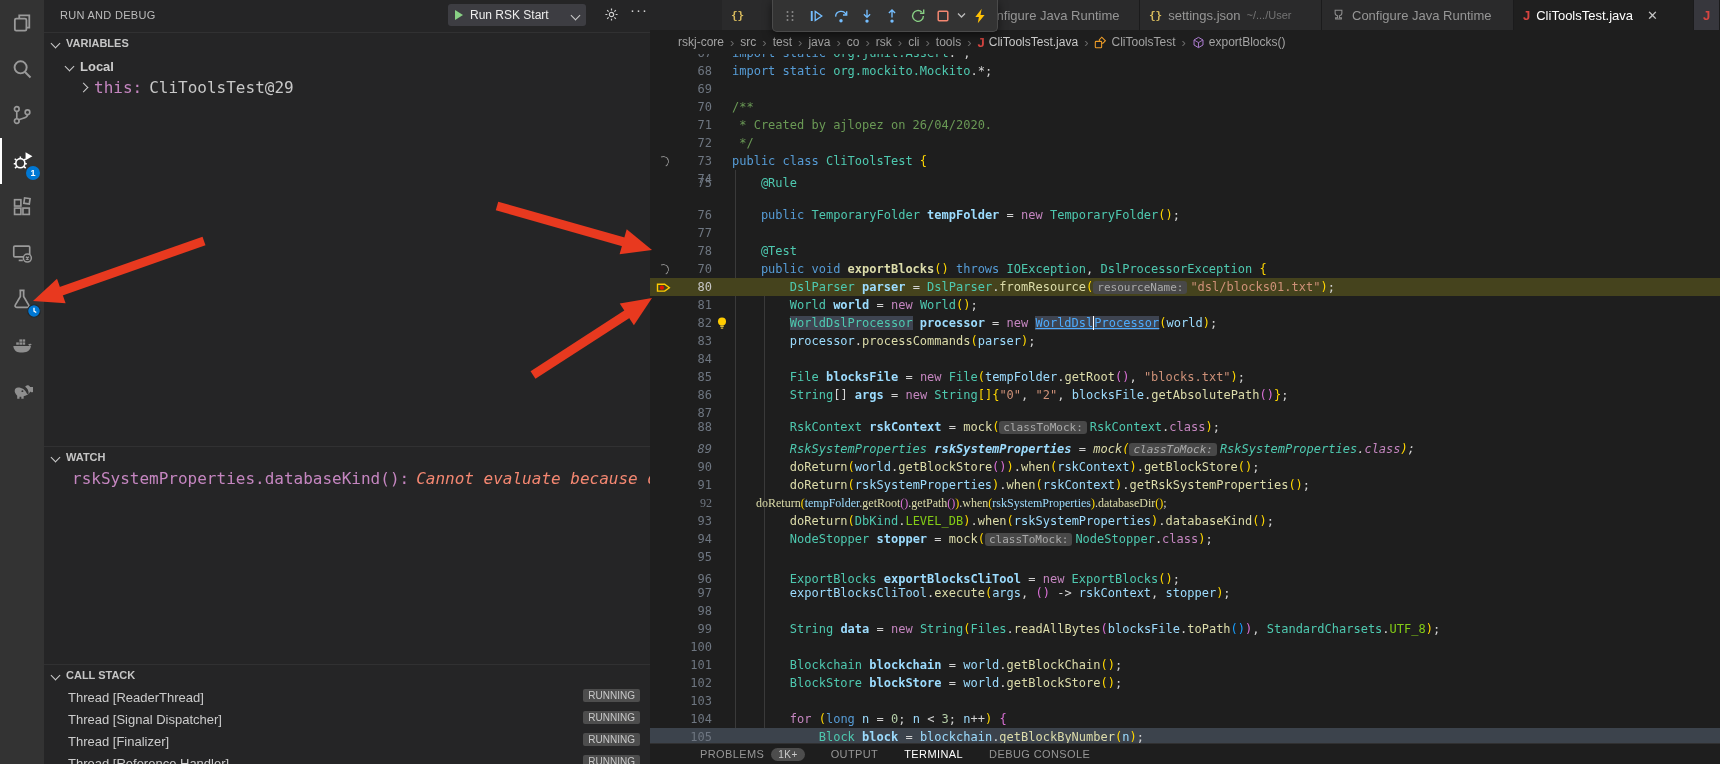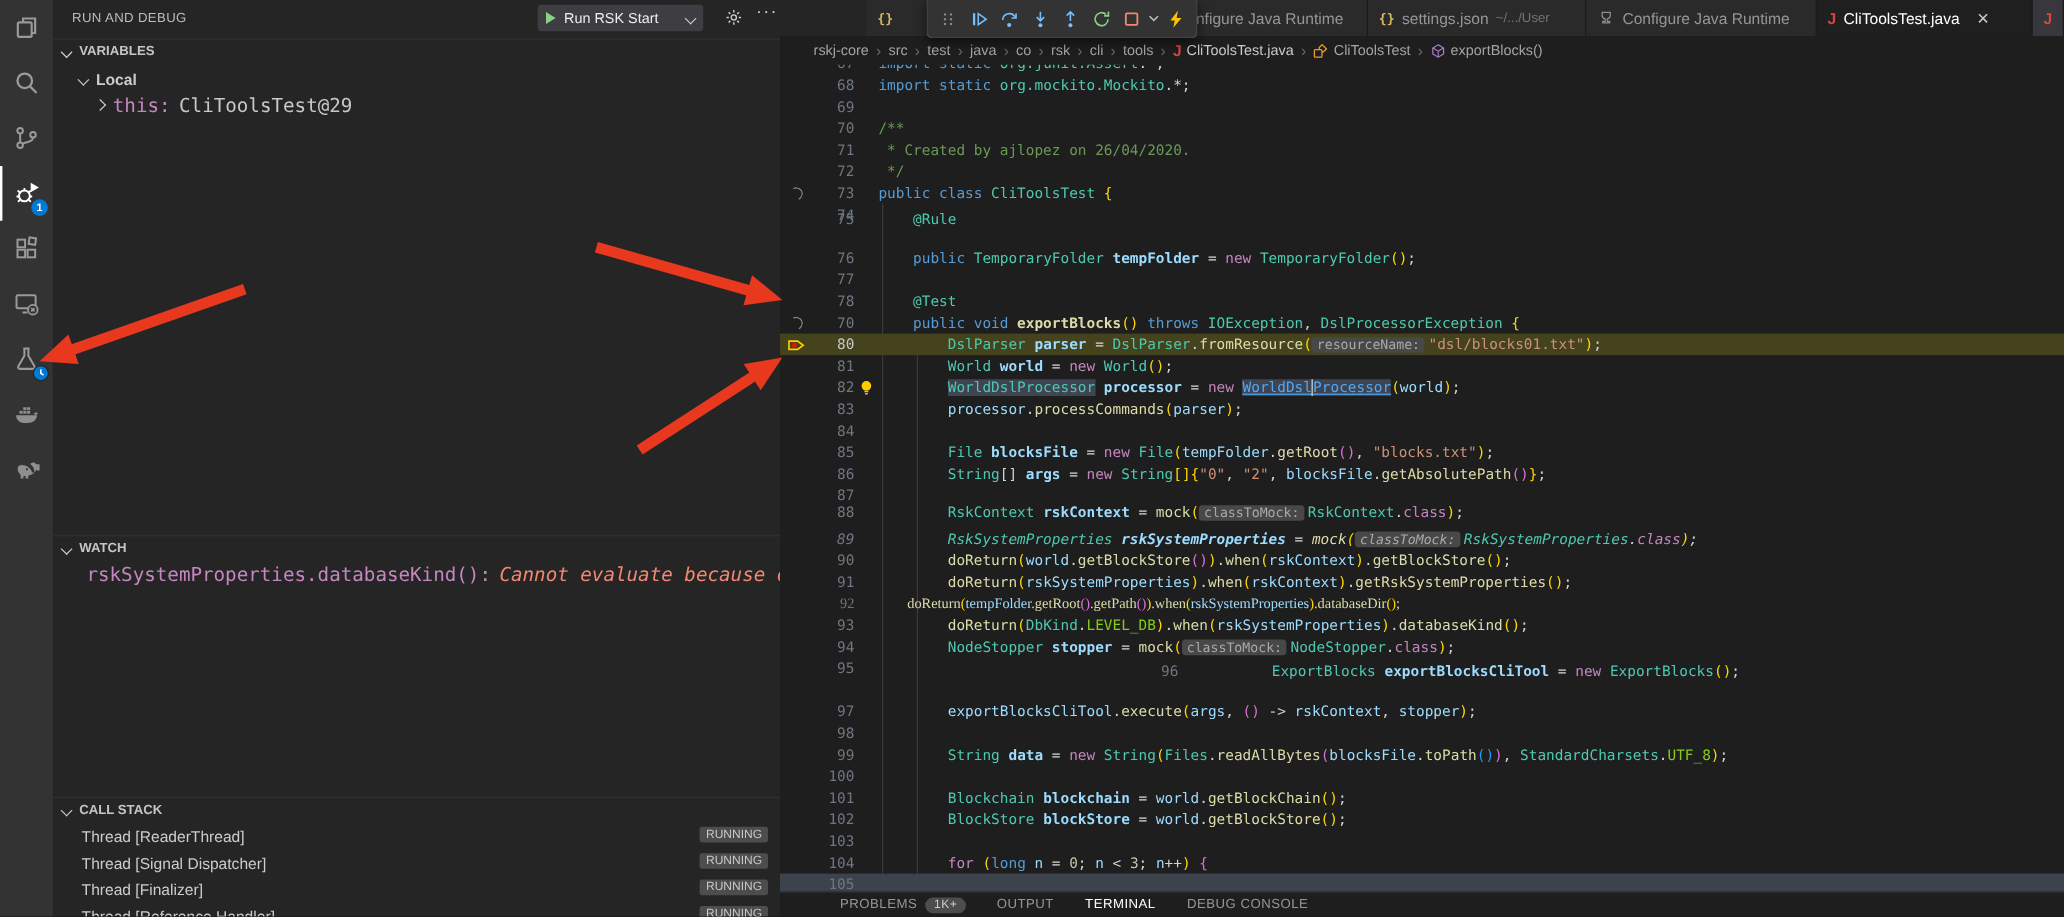--- a/index.html
+++ b/index.html
@@ -497,21 +497,21 @@
           <div class="cl-num">94</div>
           <div class="cl-margin"></div>
           <div class="cl-code"><span class="fg">        </span><span class="type">NodeStopper</span><span class="varb"> stopper</span><span class="fg"> = </span><span class="fn">mock</span><span class="b1">(</span><span class="inlay">classToMock:</span><span class="type">NodeStopper</span><span class="fg">.</span><span class="kw2">class</span><span class="b1">)</span><span class="fg">;</span></div>
         </div>
         <div class="code-line" style="top: 494px;">
           <div class="cl-glyph"></div>
           <div class="cl-num">95</div>
           <div class="cl-margin"></div>
           <div class="cl-code"></div>
         </div>
-        <div class="code-line" style="top: 496px; justify-content: center;">
+        <div class="code-line" style="top: 516px;">
           <div class="cl-glyph"></div>
           <div class="cl-num">96</div>
           <div class="cl-margin"></div>
           <div class="cl-code"><span class="fg">        </span><span class="type">ExportBlocks</span><span class="varb"> exportBlocksCliTool</span><span class="fg"> = </span><span class="kw2">new </span><span class="type">ExportBlocks</span><span class="b1">()</span><span class="fg">;</span></div>
         </div>
         <div class="code-line" style="top: 530px;">
           <div class="cl-glyph"></div>
           <div class="cl-num">97</div>
           <div class="cl-margin"></div>
           <div class="cl-code"><span class="fg">        </span><span class="var">exportBlocksCliTool</span><span class="fg">.</span><span class="fn">execute</span><span class="b1">(</span><span class="var">args</span><span class="fg">, </span><span class="b2">()</span><span class="fg"> -&gt; </span><span class="var">rskContext</span><span class="fg">, </span><span class="var">stopper</span><span class="b1">)</span><span class="fg">;</span></div>
@@ -555,20 +555,21 @@
         <div class="code-line" style="top: 656px;">
           <div class="cl-glyph"></div>
           <div class="cl-num">104</div>
           <div class="cl-margin"></div>
           <div class="cl-code"><span class="fg">        </span><span class="kw2">for </span><span class="b1">(</span><span class="kw">long </span><span class="var">n</span><span class="fg"> = </span><span class="num">0</span><span class="fg">; </span><span class="var">n</span><span class="fg"> &lt; </span><span class="num">3</span><span class="fg">; </span><span class="var">n</span><span class="fg">++</span><span class="b1">)</span><span class="fg"> </span><span class="b2">{</span></div>
         </div>
         <div class="code-line row-sel" style="top: 674px;">
           <div class="cl-glyph"></div>
           <div class="cl-num">105</div>
           <div class="cl-margin"></div>
+          <div class="cl-code"><span class="fg">            </span><span class="type">Block</span><span class="varb"> block</span><span class="fg"> = </span><span class="var">blockchain</span><span class="fg">.</span><span class="fn">getBlockByNumber</span><span class="b1">(</span><span class="var">n</span><span class="b1">)</span><span class="fg">;</span></div>
         </div>
       </div>
     <div class="panel" id="panelTabs">
         <div class="ptab">
           <span>PROBLEMS</span>
           <span class="badge-pill">1K+</span>
         </div>
         <div class="ptab">
           <span>OUTPUT</span>
         </div>

